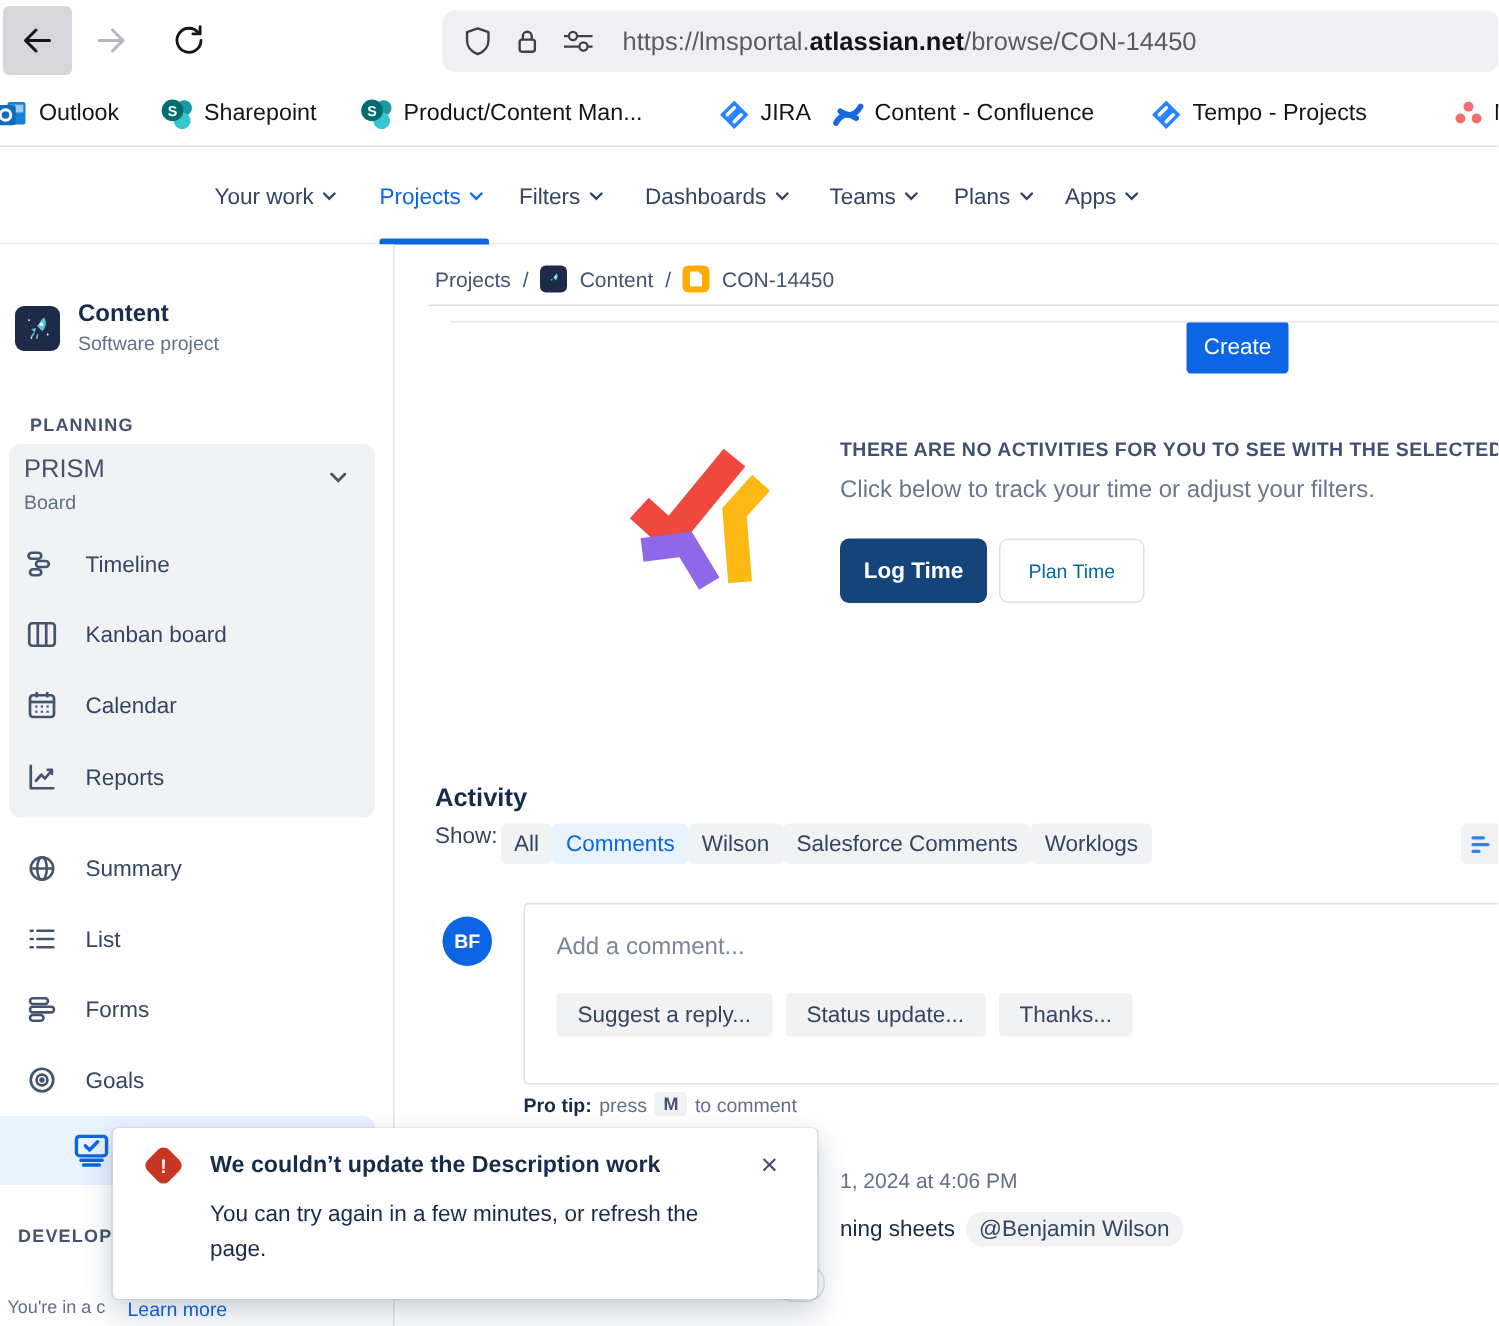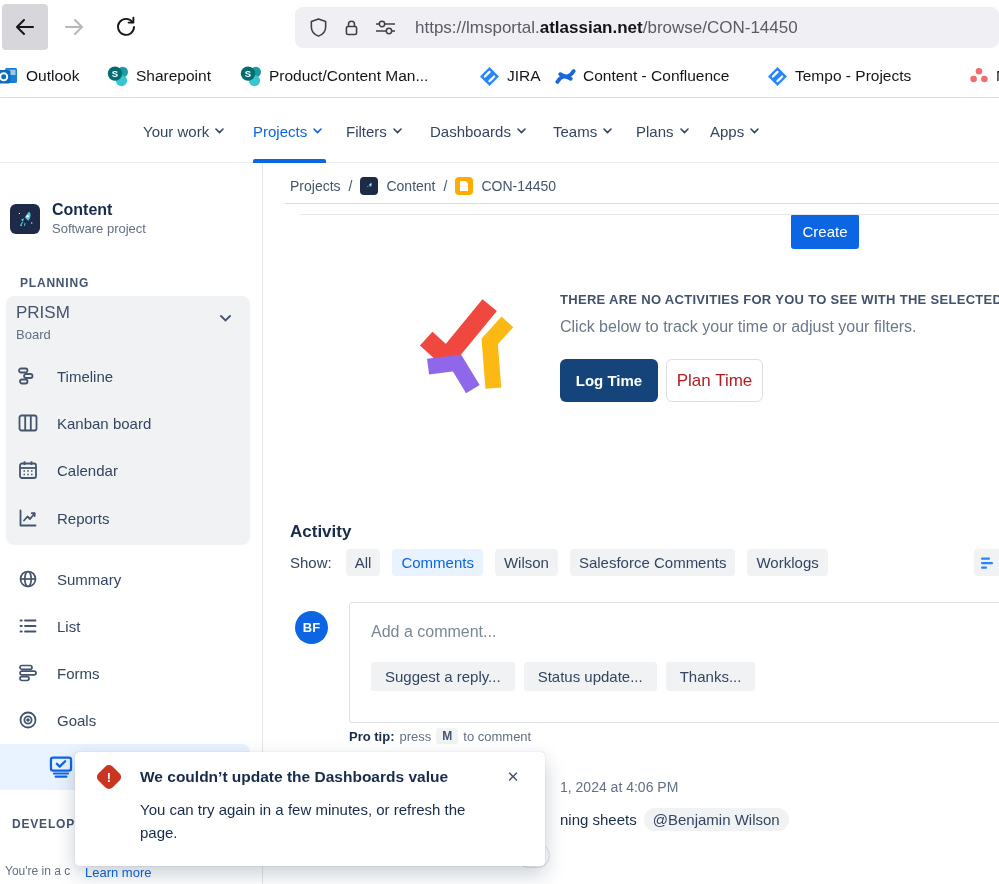--- a/index.html
+++ b/index.html
@@ -53,23 +53,23 @@
   .learn-more{position:absolute;left:85px;top:865px;font-size:13px;color:#0c66e4;cursor:pointer;}
 
   
   .crumbs{position:absolute;left:290px;top:175px;height:22px;display:flex;align-items:center;gap:8px;font-size:14px;color:#44546f;white-space:nowrap;}
   .crumbs a{color:#44546f;text-decoration:none;cursor:pointer;}
   .divider{position:absolute;height:1px;background:#d8dce2;}
   .tempo-logo{position:absolute;left:415px;top:292px;}
   .empty-title{position:absolute;left:560px;top:292px;font-size:13px;font-weight:700;color:#42526e;letter-spacing:.3px;white-space:nowrap;}
   .empty-sub{position:absolute;left:560px;top:318px;font-size:16px;color:#6b778c;white-space:nowrap;}
   .btn-log{position:absolute;left:560px;top:359px;width:98px;height:43px;background:#15447a;color:#fff;font-weight:700;font-size:15px;border:none;border-radius:6px;cursor:pointer;}
-  .btn-plan{position:absolute;left:666px;top:359px;width:97px;height:43px;background:#fff;color:#b91c1c;font-size:17px;border:1px solid #dcdfe4;border-radius:6px;cursor:pointer;}
+  .btn-plan{position:absolute;left:666px;top:359px;width:97px;height:43px;background:#fff;color:#0369a1;font-size:13px;border:1px solid #dcdfe4;border-radius:6px;cursor:pointer;}
   .act-head{position:absolute;left:290px;top:522px;font-size:17px;font-weight:700;color:#172b4d;}
-  .show-row{position:absolute;left:290px;top:549px;display:flex;align-items:center;gap:12px;}
+  .show-row{position:absolute;left:290px;top:549px;display:flex;}
   .show-lab{font-size:15px;color:#344563;margin-right:2px;}
   .pill{height:27px;display:flex;align-items:center;padding:0 9px;background:#f1f2f4;border-radius:4px;font-size:15px;color:#344563;white-space:nowrap;cursor:pointer;}
   .pill.sel{background:#e9f2ff;color:#0c66e4;}
   .sort-frag{position:absolute;left:974px;top:549px;width:40px;height:27px;background:#f1f2f4;border-radius:4px;display:flex;align-items:center;padding-left:6px;}
   .avatar{position:absolute;left:295px;top:611px;width:33px;height:33px;border-radius:50%;background:#0c66e4;color:#fff;font-size:13px;font-weight:700;display:flex;align-items:center;justify-content:center;}
   .cbox{position:absolute;left:349px;top:602px;width:680px;height:121px;border:1px solid #dfe1e6;border-radius:3px;background:#fff;cursor:text;}
   .cbox-ph{position:absolute;left:21px;top:20px;font-size:16px;color:#7a869a;}
   .qreplies{position:absolute;left:21px;top:59px;display:flex;gap:9px;}
   .qpill{height:29px;display:flex;align-items:center;padding:0 14px;background:#f1f2f4;border-radius:3px;font-size:15px;color:#344563;white-space:nowrap;cursor:pointer;}
   .protip{position:absolute;left:349px;top:728px;font-size:13px;color:#626f86;display:flex;align-items:center;gap:5px;}
@@ -500,17 +500,17 @@
 
   <div class="frag-date">1, 2024 at 4:06 PM</div>
   <div class="frag-line">
     <span>ning sheets</span>
     <span class="mention">@Benjamin Wilson</span>
   </div>
   <div class="stub-pill"></div>
 
   <div class="toast"></div>
   <div class="toast-diamond"></div>
-  <div class="toast-title">We couldn’t update the Dashboards value</div>
+  <div class="toast-title">We couldn’t update the Description work</div>
   <div class="toast-close">✕</div>
   <div class="toast-body">You can try again in a few minutes, or refresh the page.</div>
 
 </div>
 
 </body></html>

